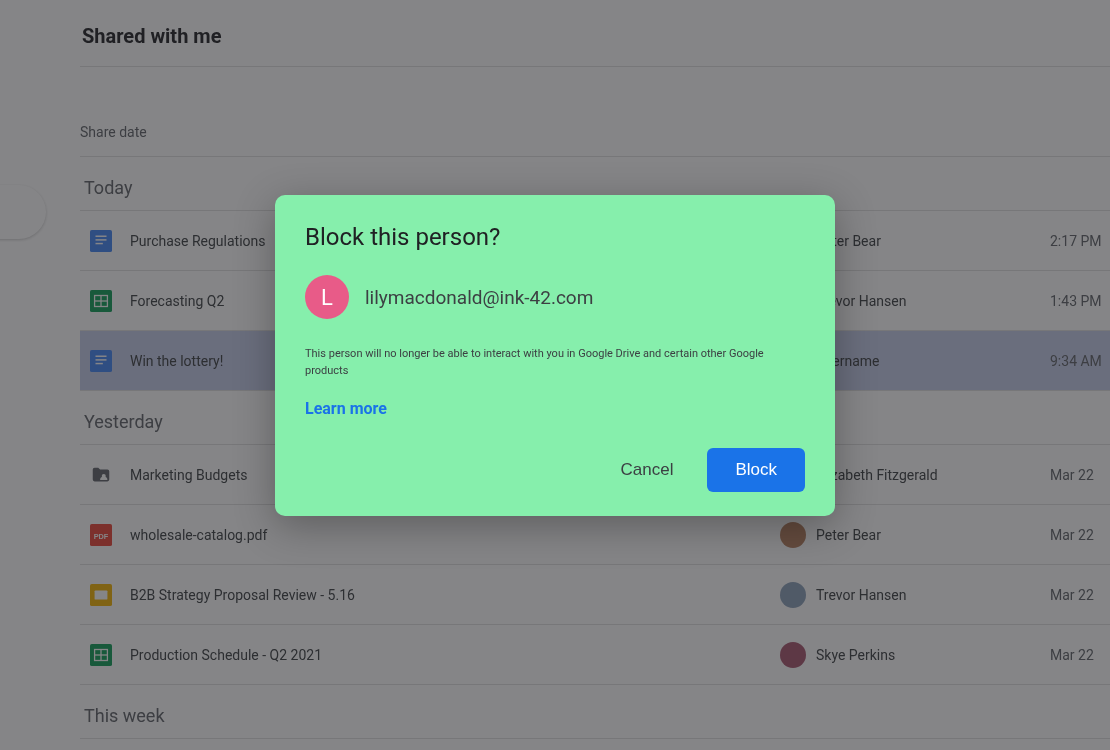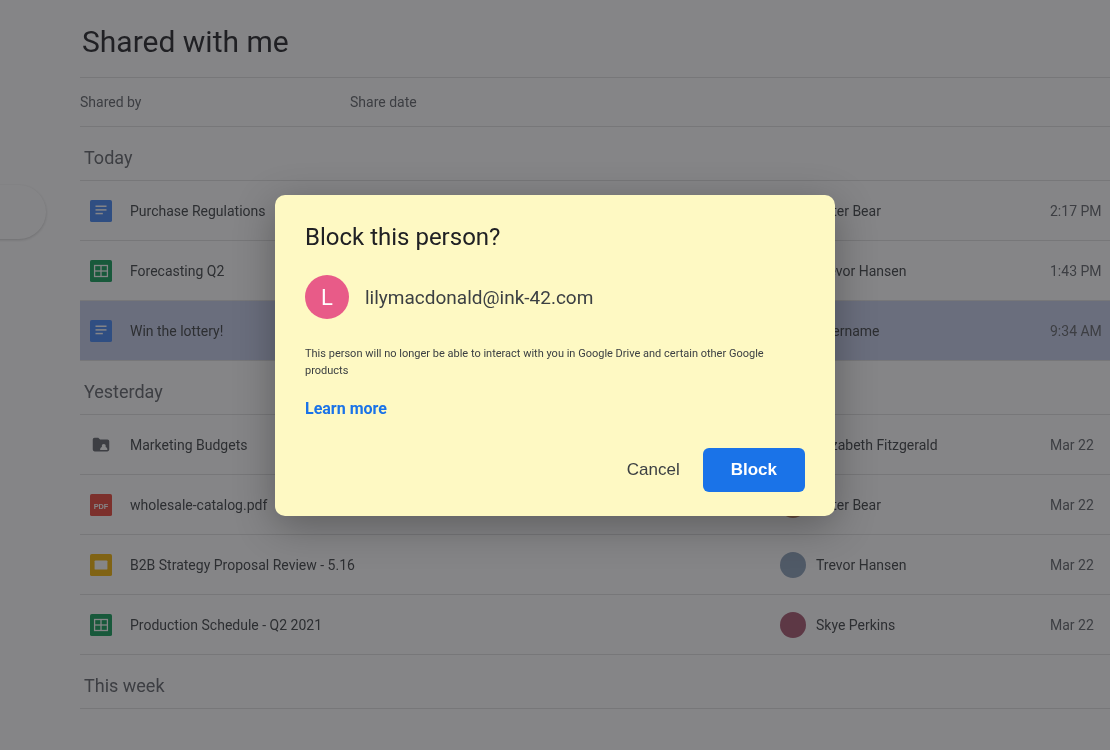--- a/index.html
+++ b/index.html
@@ -9,36 +9,36 @@
       width: 1110px;
       height: 750px;
       overflow: hidden;
       position: relative;
     }
     .page {
       padding: 0 0 0 80px;
       width: 100%;
     }
     .page-title {
-      font-size: 30px;
+      font-size: 20px;
       color: #202124;
       padding: 24px 0 18px 2px;
-      font-weight: 400;
+      font-weight: 700;
       border-bottom: 1px solid #e0e0e0;
     }
     .columns-header {
       display: flex;
       padding: 16px 0;
       color: #5f6368;
       font-size: 14px;
       border-bottom: 1px solid #e0e0e0;
     }
     .col-name { flex: 0 0 700px; padding-left: 4px; }
     .col-shared { flex: 0 0 270px; }
-    .col-date { flex: 1; }
+    .col-date { flex: 1; margin-top: 41px; }
     .section-label {
       font-size: 18px;
       color: #5f6368;
       padding: 20px 0 12px 4px;
       border-bottom: 1px solid #e0e0e0;
     }
     .file-row {
       display: flex;
       align-items: center;
       height: 60px;
@@ -88,21 +88,21 @@
       position: absolute;
       inset: 0;
       background: rgba(32,33,36,0.55);
       display: flex;
       align-items: flex-start;
       justify-content: center;
       padding-top: 195px;
     }
     .dialog {
       width: 560px;
-      background: #fef9c3;
+      background: #86efac;
       border-radius: 10px;
       padding: 28px 30px 24px 30px;
       box-shadow: 0 10px 40px rgba(0,0,0,0.3);
     }
     .dialog-title {
       font-size: 24px;
       font-weight: 400;
       color: #202124;
       margin-bottom: 24px;
     }
@@ -134,58 +134,56 @@
       font-size: 16px;
       text-decoration: none;
       display: inline-block;
       margin-bottom: 30px;
       font-weight: bold;
     }
     .dialog-actions {
       display: flex;
       justify-content: flex-end;
       align-items: center;
-      gap: 17px;
+      gap: 28px;
     }
     .btn-cancel {
       background: none;
       border: none;
       font-size: 17px;
       color: #3c4043;
       cursor: pointer;
       padding: 10px 6px;
     }
     .btn-block {
       background: #1a73e8;
       border: none;
       color: #fff;
       font-size: 17px;
       padding: 12px 28px;
       border-radius: 6px;
       cursor: pointer;
       position: relative;
-      font-weight: bold;
     }
     .btn-block::before {
       content: "";
       position: absolute;
       inset: -10px;
       border-radius: 50%;
       background: radial-gradient(circle, rgba(174,158,232,0.35) 40%, transparent 70%);
       z-index: -1;
     }
   </style>
 </head>
 <body>
 
 <div class="page">
   <div class="new-btn"></div>
   <h1 class="page-title">Shared with me</h1>
   <div class="columns-header">
-    <div class="col-shared">Shared by</div>
     <div class="col-date">Share date</div>
   </div>
   <div id="file-list">
       <div class="section-label">Today</div>
       <div class="file-row">
       <span class="file-icon">
           <svg viewBox="0 0 24 24">
             <rect width="24" height="24" rx="2" fill="#4285f4"></rect>
             <rect x="6" y="6" width="12" height="1.6" fill="#fff"></rect>
             <rect x="6" y="10" width="12" height="1.6" fill="#fff"></rect>

